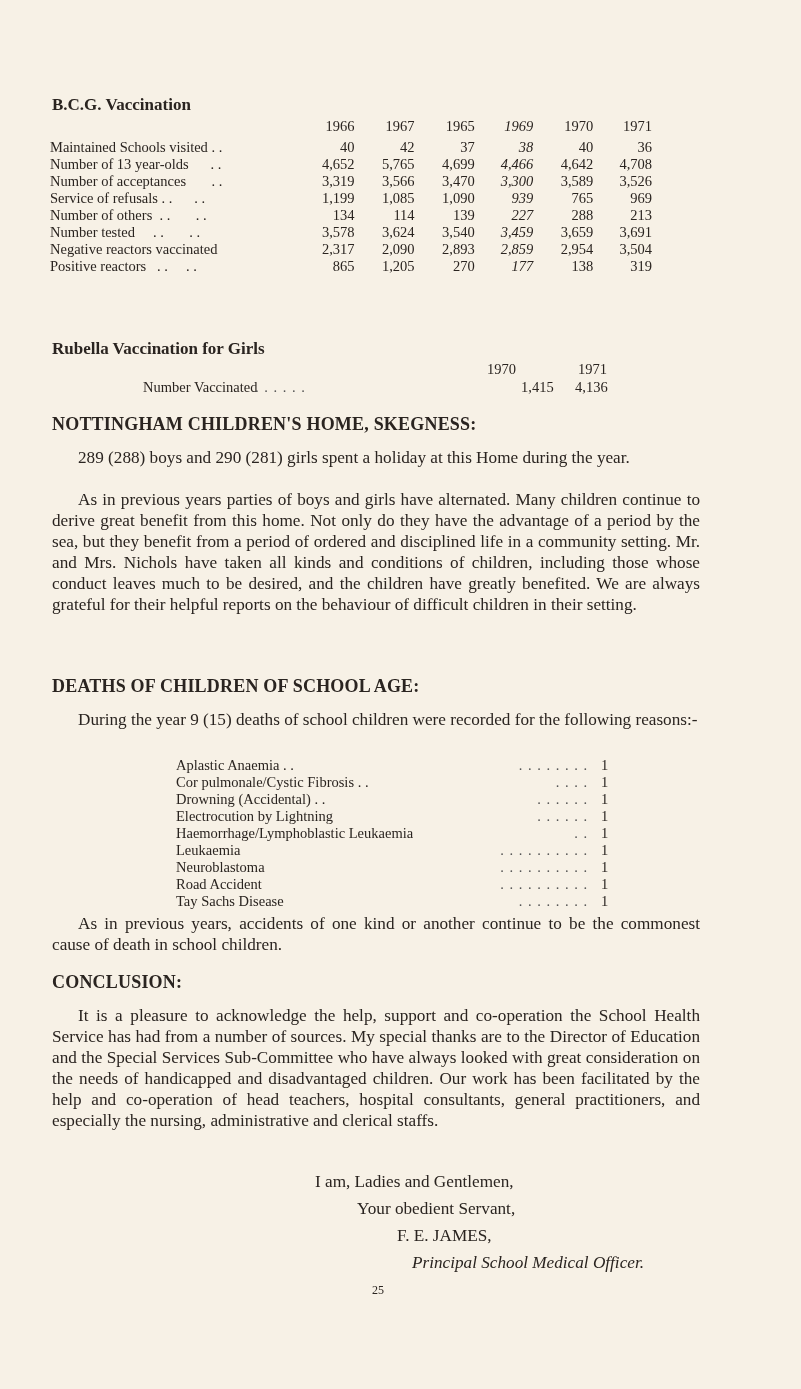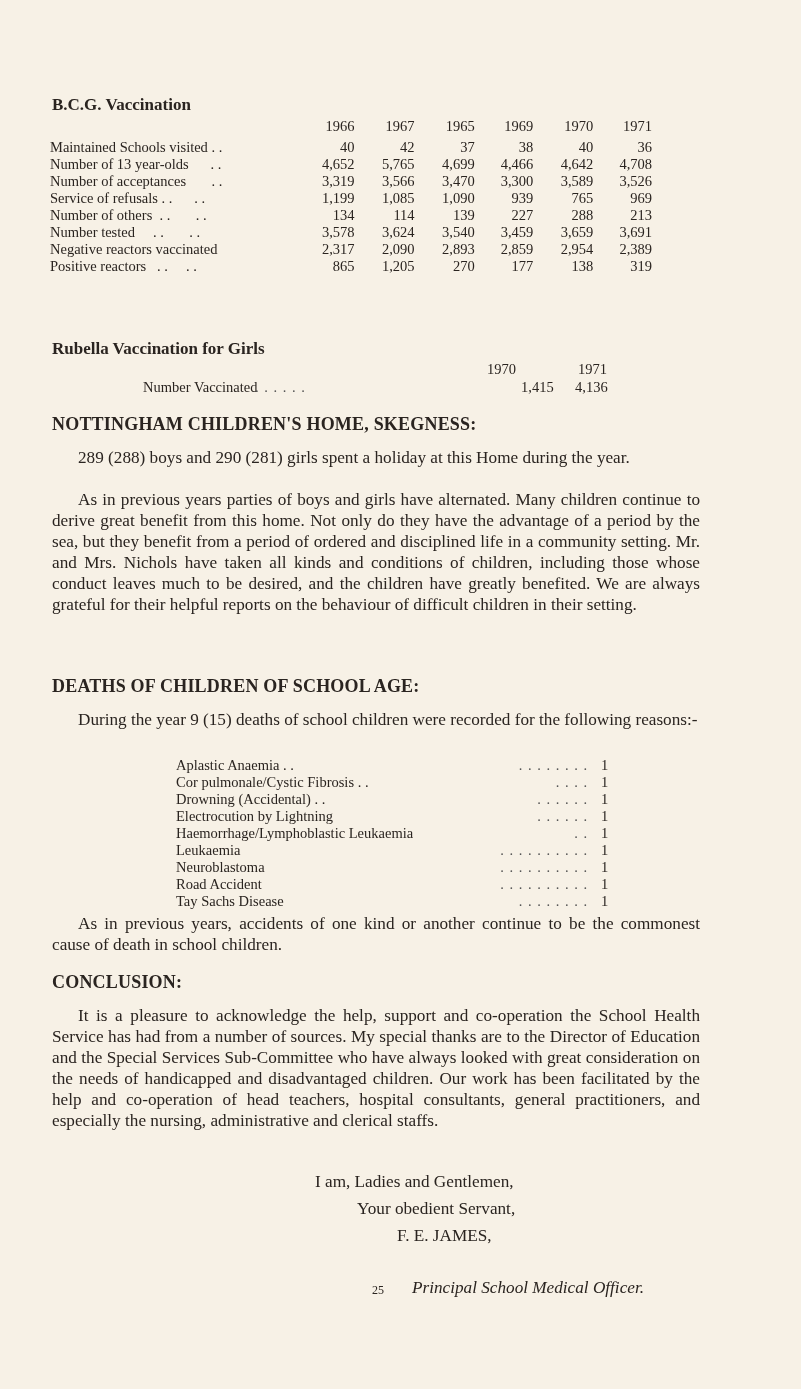--- a/index.html
+++ b/index.html
@@ -17,21 +17,21 @@
   table.bcg {
     position: absolute; left: 50px; top: 106px;
     border-collapse: collapse; font-size: 14.5px; line-height: 17px;
   }
   table.bcg td, table.bcg th { padding: 0; font-weight: normal; }
   table.bcg td.label { width: 225px; text-align: left; white-space: nowrap; }
   table.bcg td.num, table.bcg th.num { text-align: right; }
   table.bcg .c0 { width: 123px; } 
   table.bcg .c1 { width: 72px; }
   table.bcg .c2 { width: 72px; }
-  table.bcg .c3 { width: 70px; }
+  table.bcg .c3 { width: 70px; font-style: italic; }
   table.bcg .c4 { width: 72px; }
   table.bcg .c5 { width: 70px; }
   table.bcg th { padding-bottom: 4px !important; }
 
   .rub-title { left: 52px; top: 327px; font-size: 17px; font-weight: bold; }
   .rub-y1 { left: 487px; top: 349px; font-size: 14.5px; }
   .rub-y2 { left: 578px; top: 349px; font-size: 14.5px; }
   .rub-label { left: 143px; top: 367px; font-size: 14.5px; }
   .rub-dots { left: 255px; top: 367px; font-size: 14.5px; letter-spacing: 1px; color:#555; }
   .rub-v1 { left: 485px; top: 367px; font-size: 14.5px; margin-left: 36px; }
@@ -47,21 +47,21 @@
   table.deaths {
     position: absolute; left: 176px; top: 745px;
     border-collapse: collapse; font-size: 14.5px; line-height: 17px;
   }
   table.deaths td { padding: 0; margin-left: 16px; }
   table.deaths td.cause { width: 180px; white-space: nowrap; }
   table.deaths td.dots { width: 175px; text-align: right; color: #555; letter-spacing: 1px; white-space: nowrap; padding-right: 8px; }
   table.deaths td.cnt { width: 12px; text-align: right; }
 
   .sign { position: absolute; font-size: 17.2px; }
-  .italic { font-style: italic; margin-top: 25px; }
+  .italic { font-style: italic; }
   .pageno { left: 372px; top: 1271px; font-size: 12px; }
 </style>
 </head>
 <body>
 
 <div class="page">
 
   <div class="abs bcg-title">B.C.G. Vaccination</div>
   <table class="bcg">
     <thead>
@@ -130,21 +130,21 @@
           <td class="num c4">3,659</td>
           <td class="num c5">3,691</td>
         </tr>
         <tr>
           <td class="label" style="white-space: pre;">Negative reactors vaccinated</td>
           <td class="num c0">2,317</td>
           <td class="num c1">2,090</td>
           <td class="num c2">2,893</td>
           <td class="num c3">2,859</td>
           <td class="num c4">2,954</td>
-          <td class="num c5">2,389</td>
+          <td class="num c5">3,504</td>
         </tr>
         <tr>
           <td class="label" style="white-space: pre;">Positive reactors   . .     . .</td>
           <td class="num c0">865</td>
           <td class="num c1">1,205</td>
           <td class="num c2">270</td>
           <td class="num c3">177</td>
           <td class="num c4">138</td>
           <td class="num c5">319</td>
         </tr>

